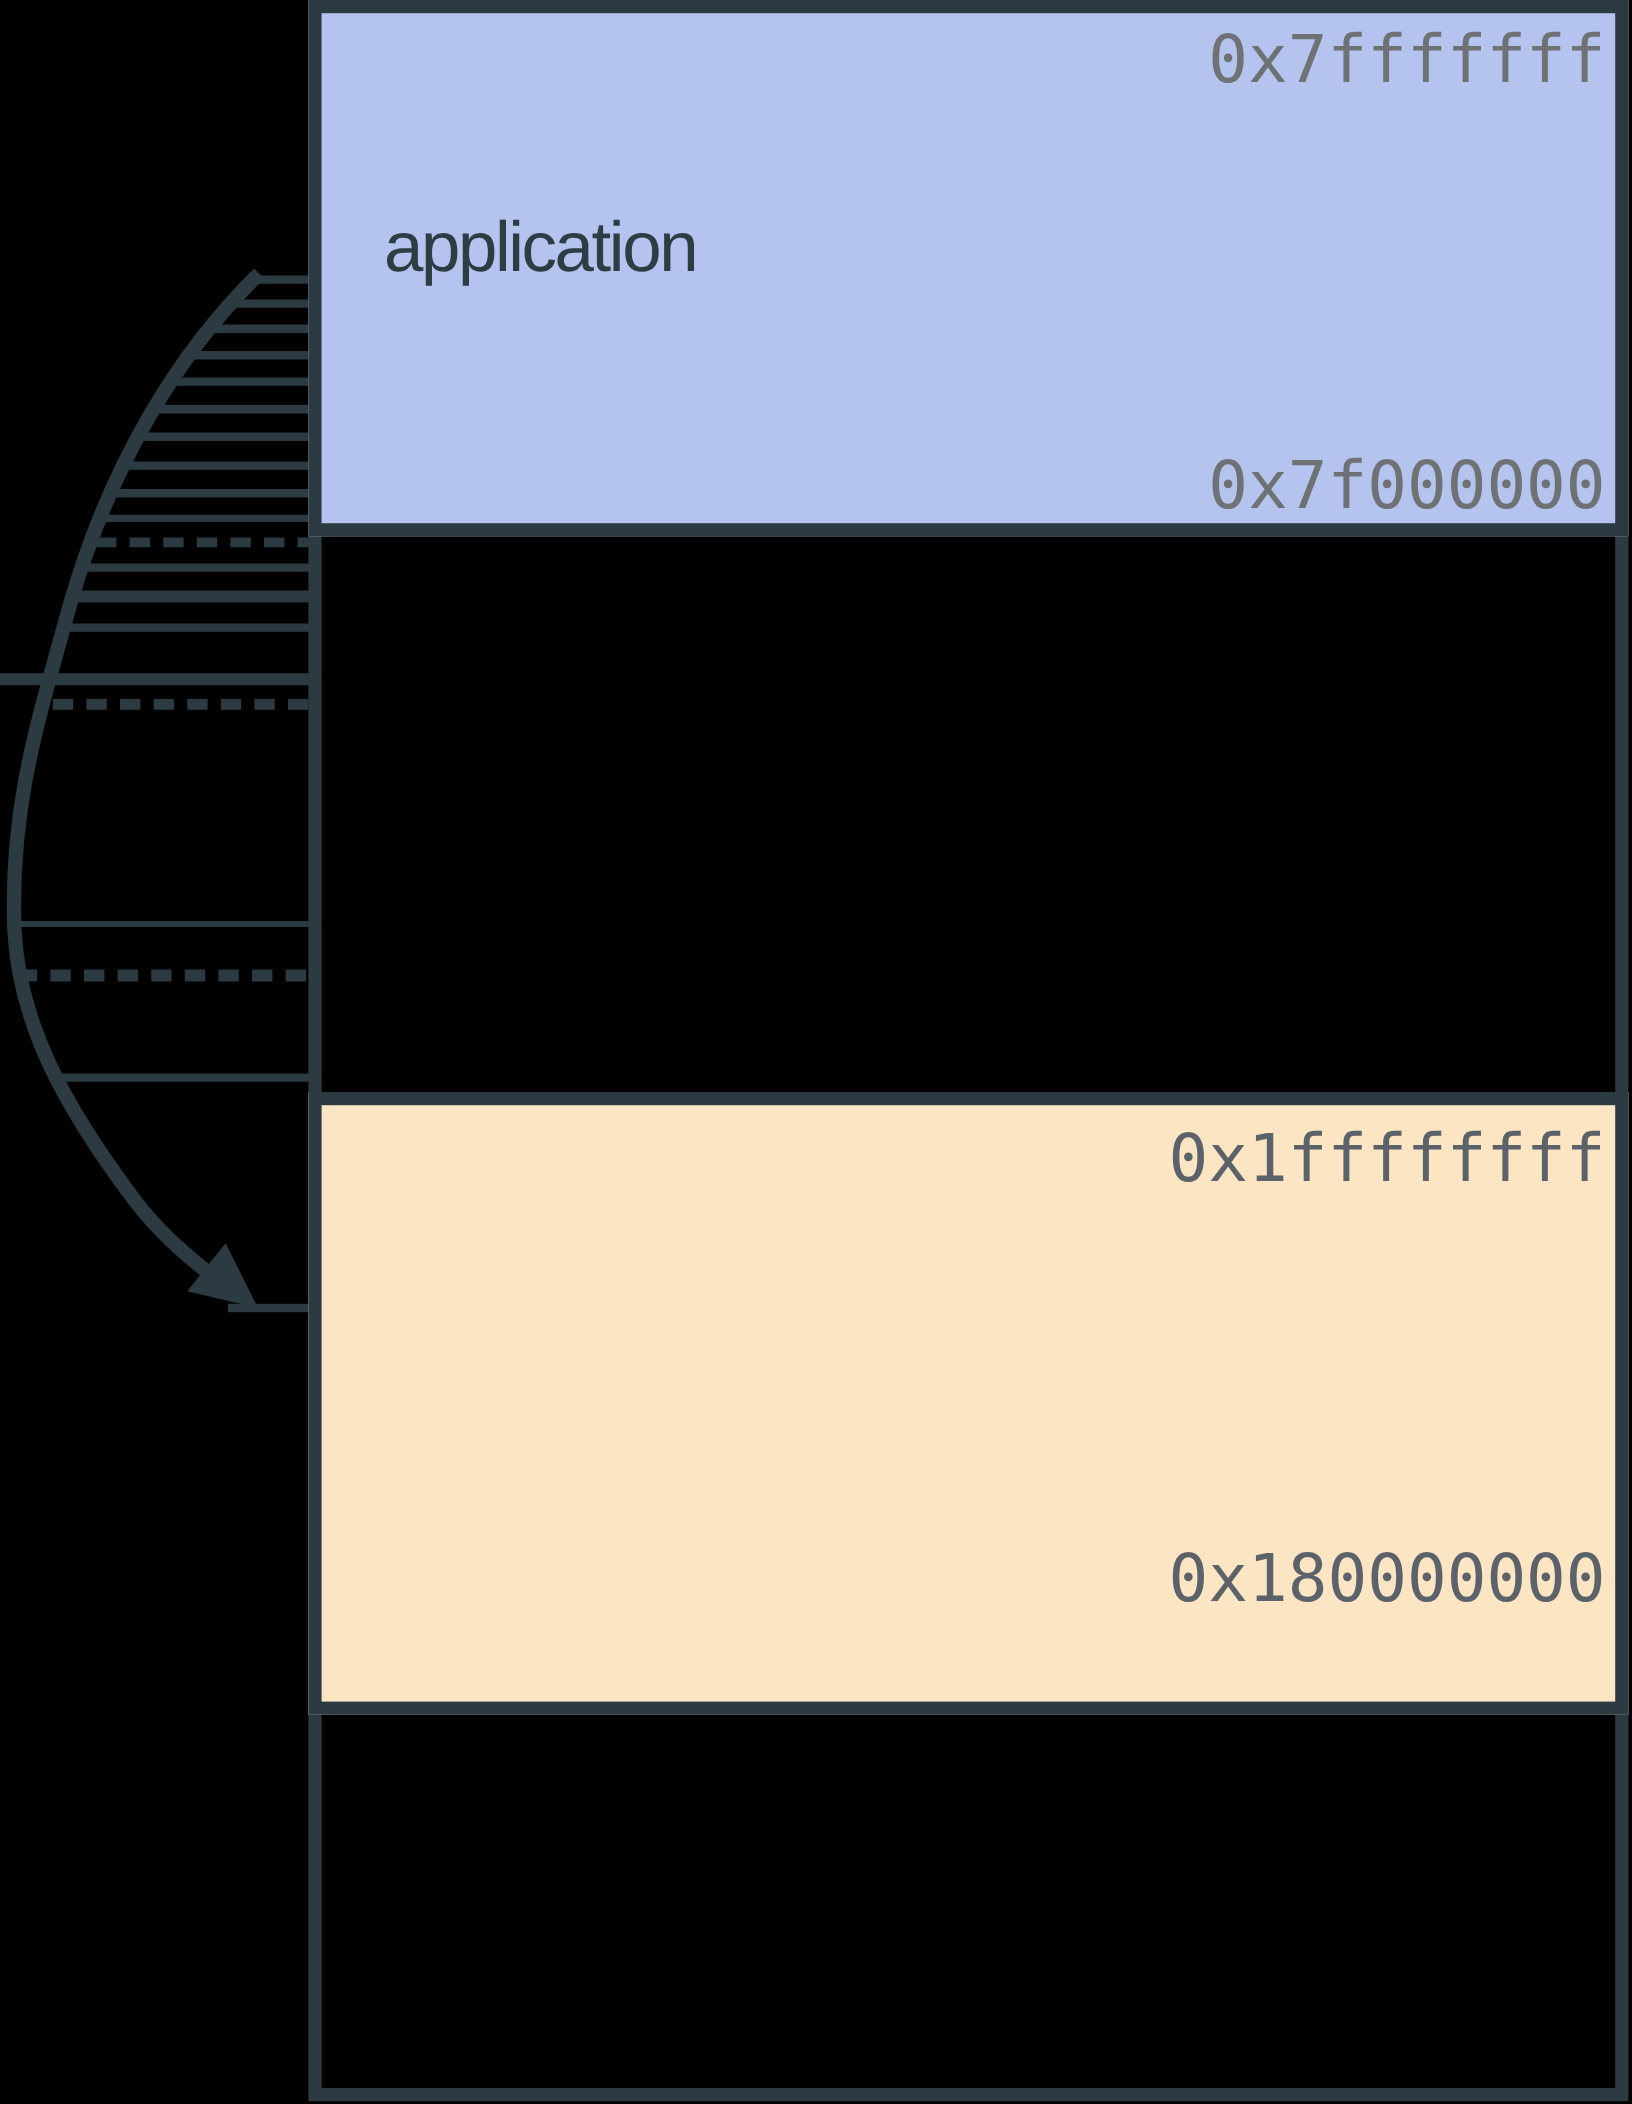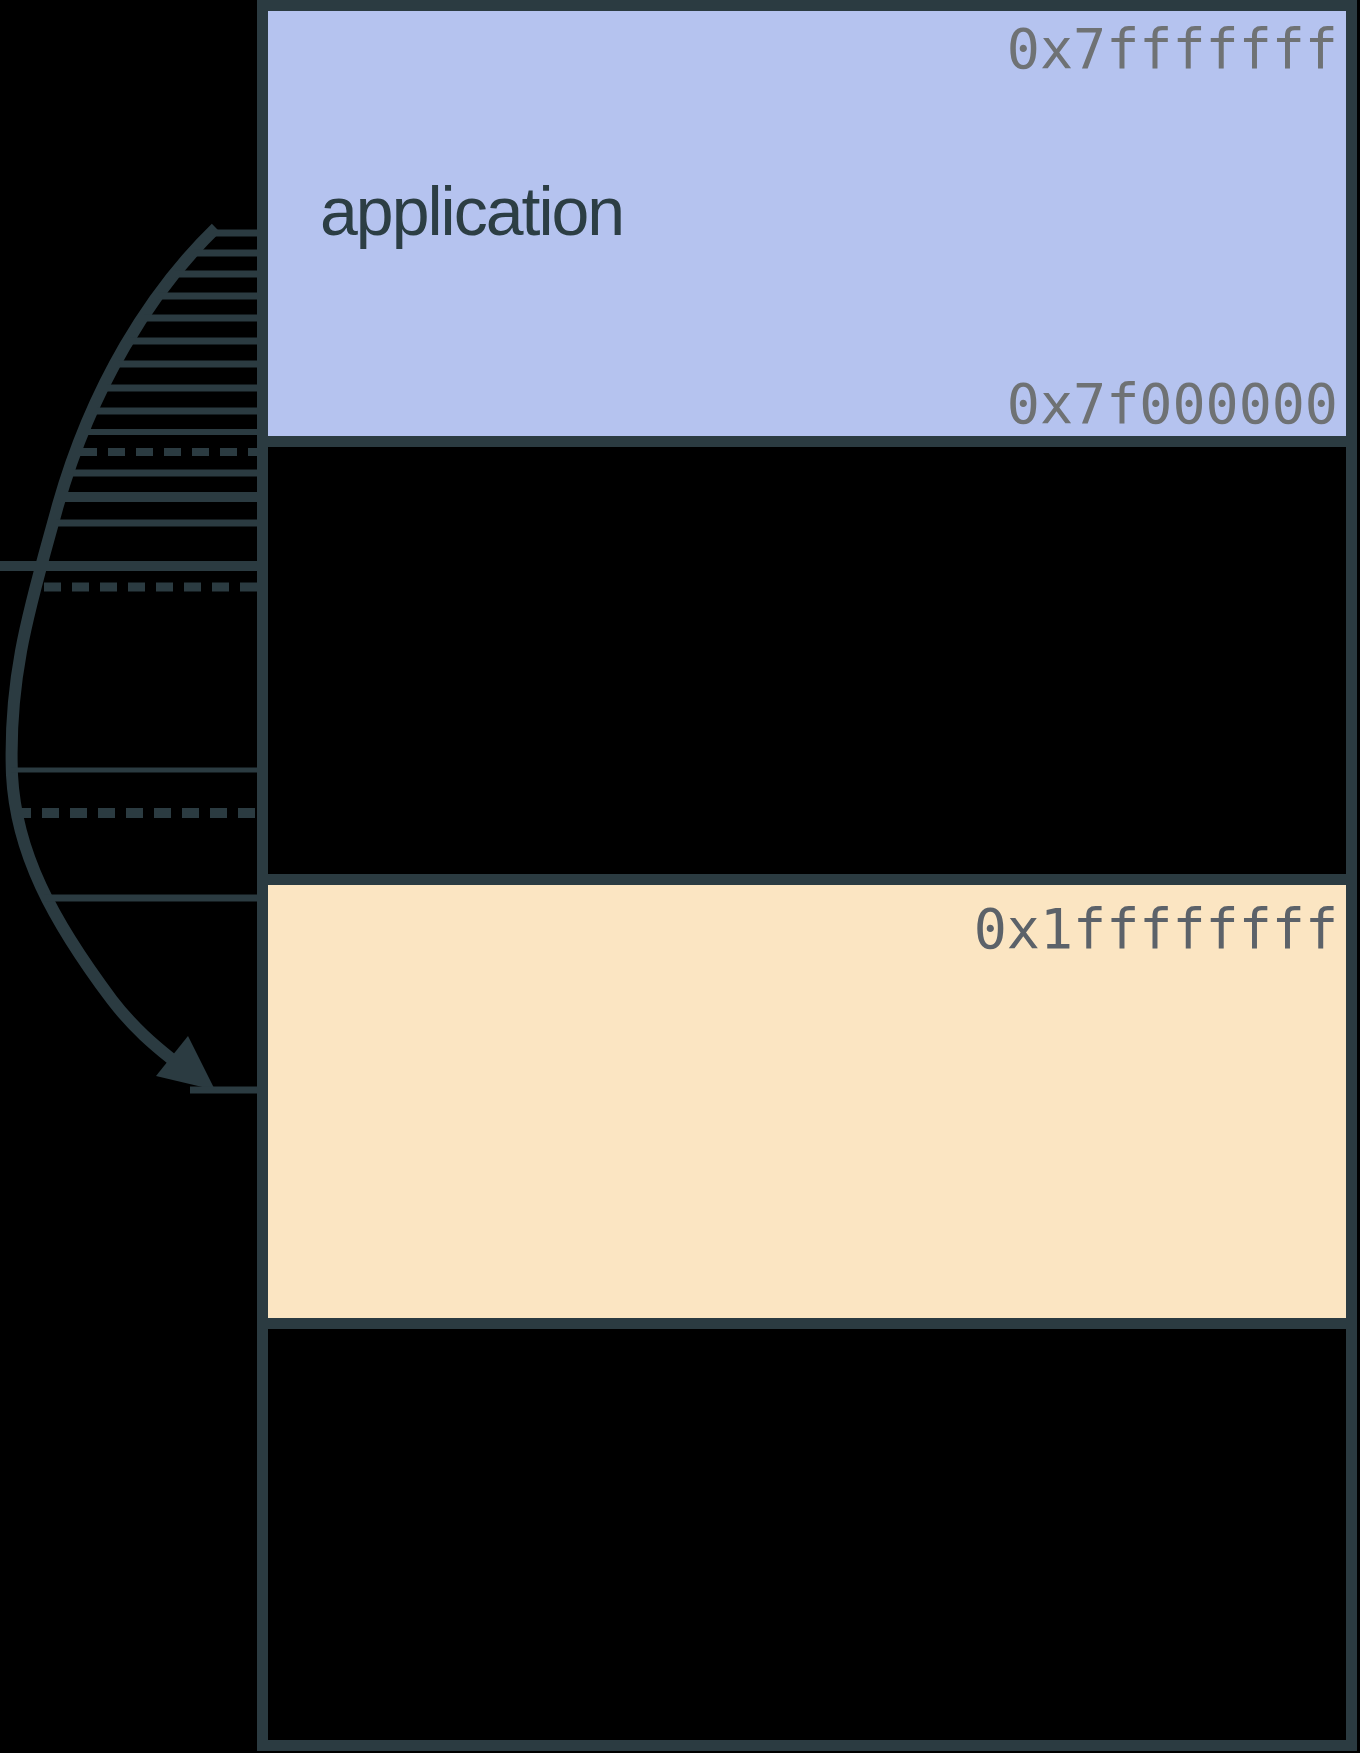--- a/index.html
+++ b/index.html
@@ -28,25 +28,25 @@
 
   
   .region{
     position:absolute;z-index:3;
     left:257px;width:1100px;
     box-sizing:border-box;
     border:11px solid var(--stroke);
     padding-left:32px;
   }
   .region-app{top:0;height:447px;background:var(--app-fill);}
-  .region-shadow{top:874px;height:455px;background:var(--shadow-fill);}
+  .region-shadow{top:910px;height:519px;background:var(--shadow-fill);}
 
   .label{
     position:absolute;
-    font-size:68px;letter-spacing:-2px;line-height:1;
+    font-size:59px;letter-spacing:-2px;line-height:1;
     color:var(--label-color);
     white-space:nowrap;
   }
   .region-app .label{left:52px;top:166px;}
   .region-shadow .label{left:54px;top:181px;}
 
   .addr{
     position:absolute;right:8px;
     font-family:"DejaVu Sans Mono",monospace;
     font-size:55px;line-height:1.2;
@@ -94,15 +94,16 @@
   <div class="column"></div>
 
   <div class="region region-app">
     <div class="addr addr-top">0x7fffffff</div>
     <div class="label">application</div>
     <div class="addr addr-bottom">0x7f000000</div>
   </div>
 
   <div class="region region-shadow">
     <div class="addr addr-top">0x1ffffffff</div>
+    <div class="addr addr-bottom">0x180000000</div>
   </div>
 
 </div>
 
 </body></html>

